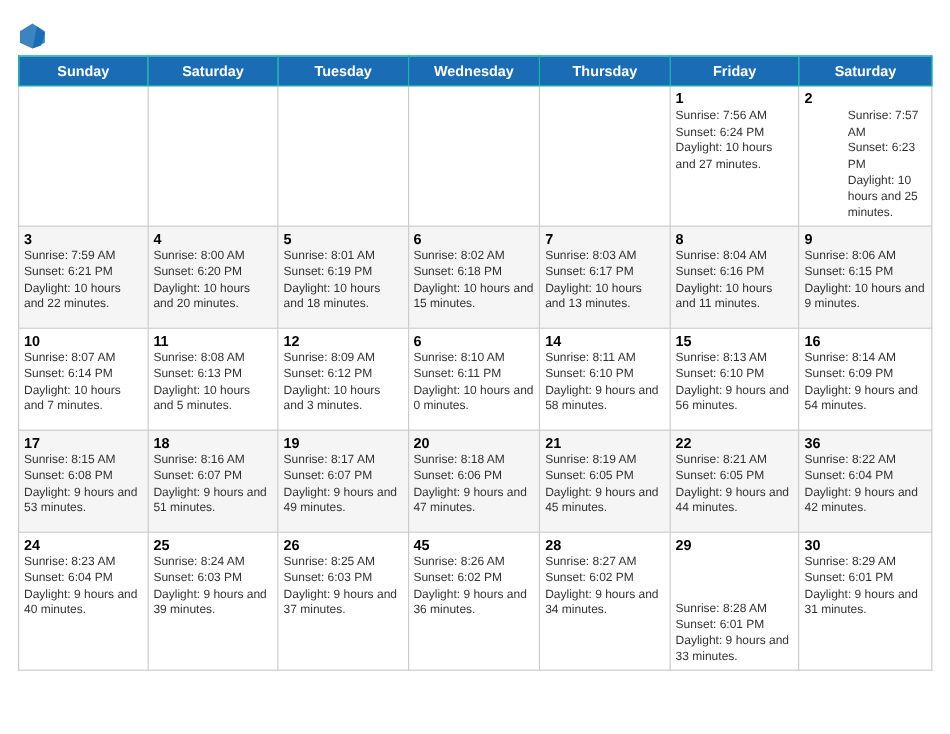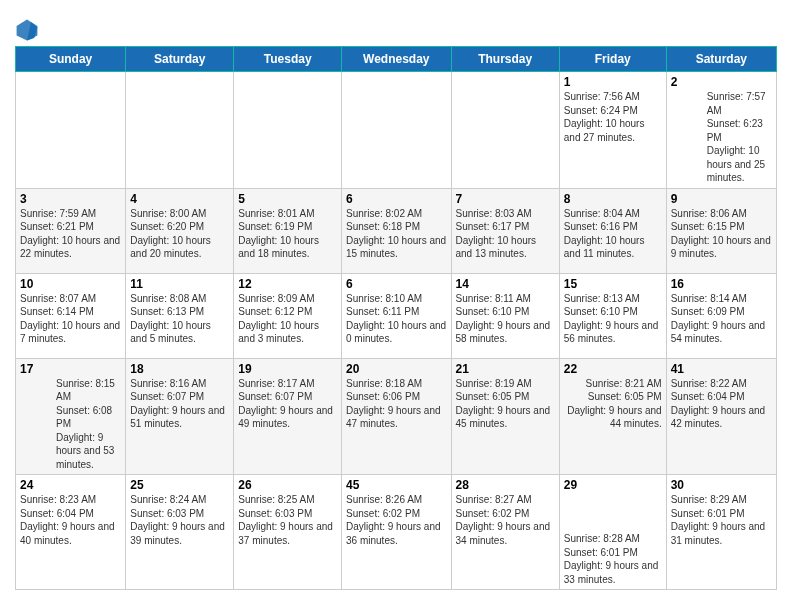--- a/index.html
+++ b/index.html
@@ -230,21 +230,21 @@
         <td>
           <span class="day-num">16</span>
           <div class="day-info" style="white-space: pre-line;">Sunrise: 8:14 AM
 Sunset: 6:09 PM
 Daylight: 9 hours and 54 minutes.</div>
         </td>
       </tr>
       <tr>
         <td>
           <span class="day-num">17</span>
-          <div class="day-info" style="white-space: pre-line; margin-left: 36px;">Sunrise: 8:15 AM
+          <div class="day-info" style="white-space: pre-line;">Sunrise: 8:15 AM
 Sunset: 6:08 PM
 Daylight: 9 hours and 53 minutes.</div>
         </td>
         <td>
           <span class="day-num">18</span>
           <div class="day-info" style="white-space: pre-line;">Sunrise: 8:16 AM
 Sunset: 6:07 PM
 Daylight: 9 hours and 51 minutes.</div>
         </td>
         <td>
@@ -260,26 +260,26 @@
 Daylight: 9 hours and 47 minutes.</div>
         </td>
         <td>
           <span class="day-num">21</span>
           <div class="day-info" style="white-space: pre-line;">Sunrise: 8:19 AM
 Sunset: 6:05 PM
 Daylight: 9 hours and 45 minutes.</div>
         </td>
         <td>
           <span class="day-num">22</span>
-          <div class="day-info" style="white-space: pre-line; text-align: right;">Sunrise: 8:21 AM
+          <div class="day-info" style="white-space: pre-line;">Sunrise: 8:21 AM
 Sunset: 6:05 PM
 Daylight: 9 hours and 44 minutes.</div>
         </td>
         <td>
-          <span class="day-num">41</span>
+          <span class="day-num">36</span>
           <div class="day-info" style="white-space: pre-line;">Sunrise: 8:22 AM
 Sunset: 6:04 PM
 Daylight: 9 hours and 42 minutes.</div>
         </td>
       </tr>
       <tr>
         <td>
           <span class="day-num">24</span>
           <div class="day-info" style="white-space: pre-line;">Sunrise: 8:23 AM
 Sunset: 6:04 PM

